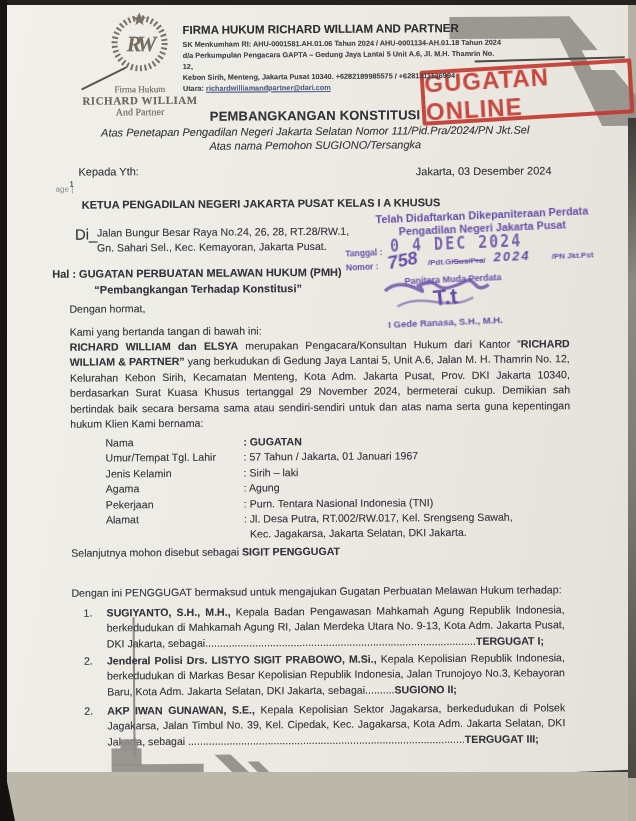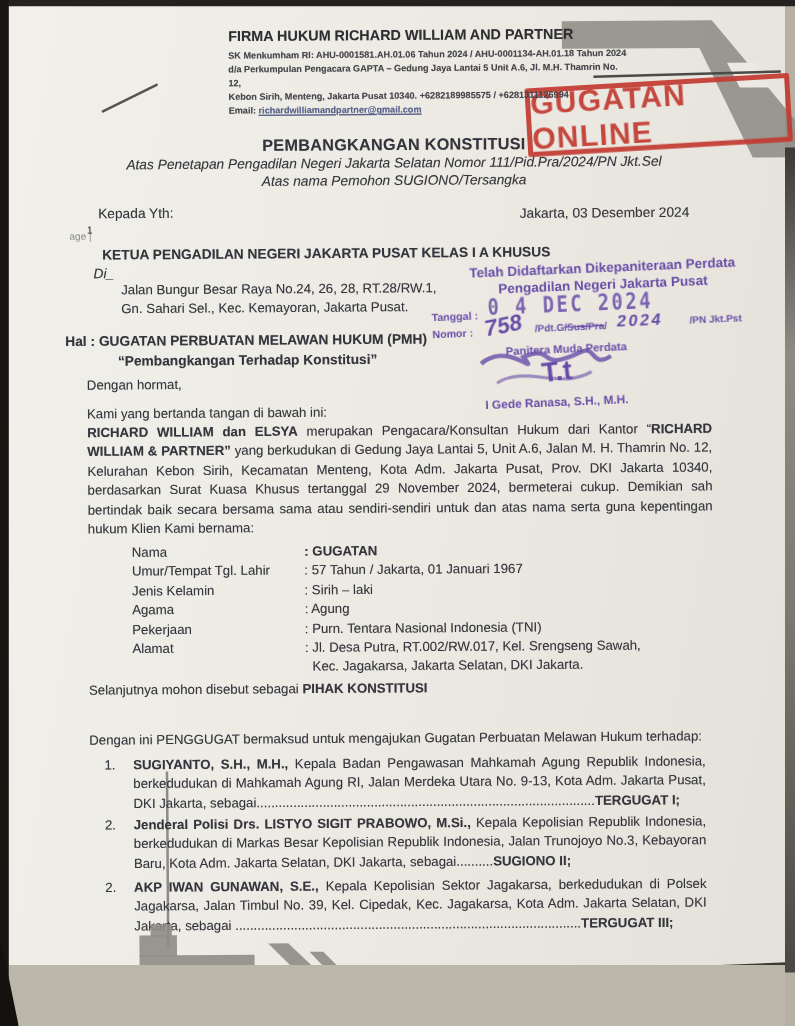--- a/index.html
+++ b/index.html
@@ -39,21 +39,21 @@
   
   .title-block{left:40px;top:104px;width:540px;text-align:center;}
   .title-main{font-size:13px;font-weight:bold;letter-spacing:.2px;}
   .title-sub{font-size:11px;font-style:italic;margin-top:2px;}
 
   .margin-note{left:50px;top:155px;font-size:8px;color:#8a8a88;text-shadow:none;margin-top:24px;}
   .place-date{left:296px;top:162px;width:250px;text-align:right;font-size:11px;}
   .footnote-mark{left:64px;top:174px;font-size:8px;}
   .kepada{left:73px;top:160px;font-size:11px;}
   .ketua{left:76px;top:193px;font-size:11px;font-weight:bold;}
-  .di{left:69px;top:208px;font-size:11px;font-style:italic;}
+  .di{left:69px;top:220px;font-size:15px;}
   .raddr1{left:91px;top:221px;font-size:10.6px;}
   .raddr2{left:91px;top:236px;font-size:10.6px;}
   .hal1{left:46px;top:262px;font-size:11px;font-weight:bold;}
   .hal2{left:88px;top:278px;font-size:11px;font-weight:bold;}
 
   
   .reg-stamp{left:330px;top:206px;width:296px;height:125px;color:#5b3fa3;transform:rotate(-2deg);
              filter:blur(.25px);opacity:.92;text-shadow:none;}
   .rs1{left:0;top:0;width:296px;font-size:10.8px;font-weight:bold;text-align:center;}
   .rs2{left:0;top:13px;width:296px;font-size:10.8px;font-weight:bold;text-align:center;}
@@ -100,28 +100,39 @@
 
   <svg class="abs corner-shape" width="210" height="130">
     <polygon points="22,12 142,12 208,92 208,122 174,122 132,34 22,34" fill="#8f8c86" opacity="0.88"></polygon>
     <polygon points="154,46 178,46 188,66 164,66" fill="#ebe9e2"></polygon>
   </svg>
 
   <div class="abs red-stamp">
     <span>GUGATAN ONLINE</span>
   </div>
 
+  <div class="abs logo-block">
+    <svg width="66" height="68" viewBox="0 0 66 68">
+      <circle cx="33" cy="32" r="25" fill="none" stroke="#7a7268" stroke-width="6" stroke-dasharray="2,2.6"></circle>
+      <circle cx="33" cy="32" r="19" fill="#efeee8"></circle>
+      <polygon points="33,1 35,6 40,6 36,9 37,14 33,11 29,14 30,9 26,6 31,6" fill="#7a7268"></polygon>
+      <text x="33" y="40" text-anchor="middle" font-family="Liberation Serif, serif" font-size="22" font-style="italic" font-weight="bold" fill="#776f64" letter-spacing="-4">RW</text>
+    </svg>
+    <div class="logo-name1">Firma Hukum</div>
+    <div class="logo-name2">RICHARD WILLIAM</div>
+    <div class="logo-name3">And Partner</div>
+  </div>
 
   <div class="abs firm-block">
     <div class="firm-name">FIRMA HUKUM RICHARD WILLIAM AND PARTNER</div>
     <div class="firm-sub">SK Menkumham RI: AHU-0001581.AH.01.06 Tahun 2024 / AHU-0001134-AH.01.18 Tahun 2024</div>
     <div class="firm-sub">d/a Perkumpulan Pengacara GAPTA – Gedung Jaya Lantai 5 Unit A.6, Jl. M.H. Thamrin No. 12,</div>
     <div class="firm-sub">Kebon Sirih, Menteng, Jakarta Pusat 10340. +6282189985575 / +6281311126994</div>
     <div class="firm-sub">
-      <span>Email: </span><span class="email-link">richardwilliamandpartner@gmail.com</span>
+      <span>Utara: </span><span class="email-link">richardwilliamandpartner@dari.com</span>
     </div>
   </div>
 
   <div class="abs pen-slash"></div>
   <div class="abs strike-artifact"></div>
 
   <div class="abs title-block">
     <div class="title-main">PEMBANGKANGAN KONSTITUSI</div>
     <div class="title-sub">Atas Penetapan Pengadilan Negeri Jakarta Selatan Nomor 111/Pid.Pra/2024/PN Jkt.Sel</div>
     <div class="title-sub">Atas nama Pemohon SUGIONO/Tersangka</div>
@@ -188,21 +199,21 @@
         <span>: Purn. Tentara Nasional Indonesia (TNI)</span>
       </div>
     <div class="c-row">
         <span class="c-label">Alamat</span>
         <span>: Jl. Desa Putra, RT.002/RW.017, Kel. Srengseng Sawah,</span>
       </div>
     <div class="c-val2">Kec. Jagakarsa, Jakarta Selatan, DKI Jakarta.</div>
   </div>
 
   <div class="abs bodytxt selanjutnya">
-    <span>Selanjutnya mohon disebut sebagai </span><span class="bold">PIHAK KONSTITUSI</span>
+    <span>Selanjutnya mohon disebut sebagai </span><span class="bold">SIGIT PENGGUGAT</span>
   </div>
 
   <div class="abs bodytxt gugatan-line">Dengan ini PENGGUGAT bermaksud untuk mengajukan Gugatan Perbuatan Melawan Hukum terhadap:</div>
 
   <div class="abs bodytxt item item1">
     <span class="item-num">1.</span>
     <div class="item-text"><span class="bold">SUGIYANTO, S.H., M.H.,</span><span> Kepala Badan Pengawasan Mahkamah Agung Republik Indonesia, berkedudukan di Mahkamah Agung RI, Jalan Merdeka Utara No. 9-13, Kota Adm. Jakarta Pusat, DKI Jakarta, sebagai</span><span>............................................................................................</span><span class="bold">TERGUGAT I;</span></div>
   </div>
 
   <div class="abs bodytxt item item2">

